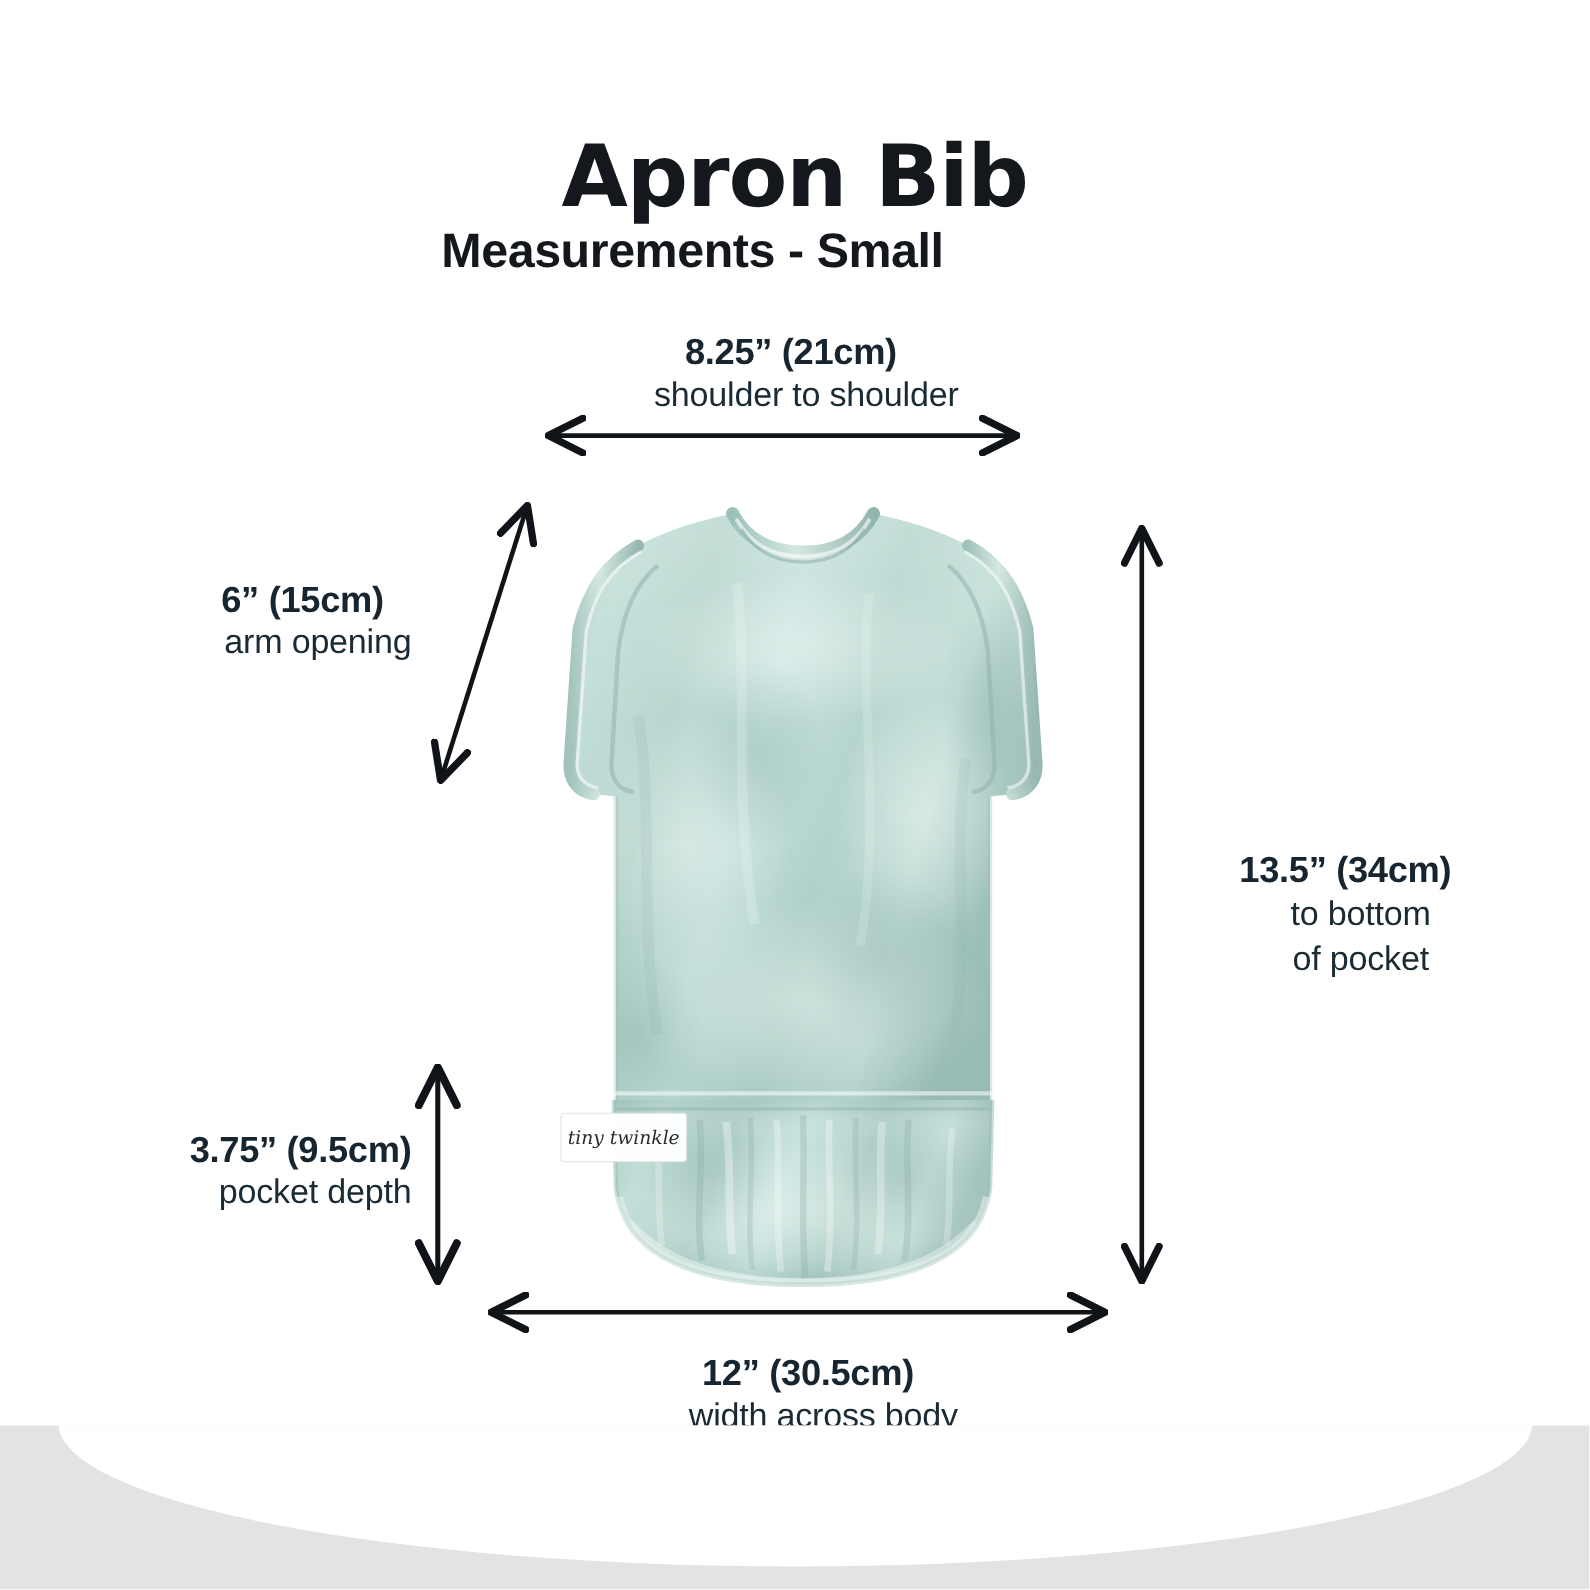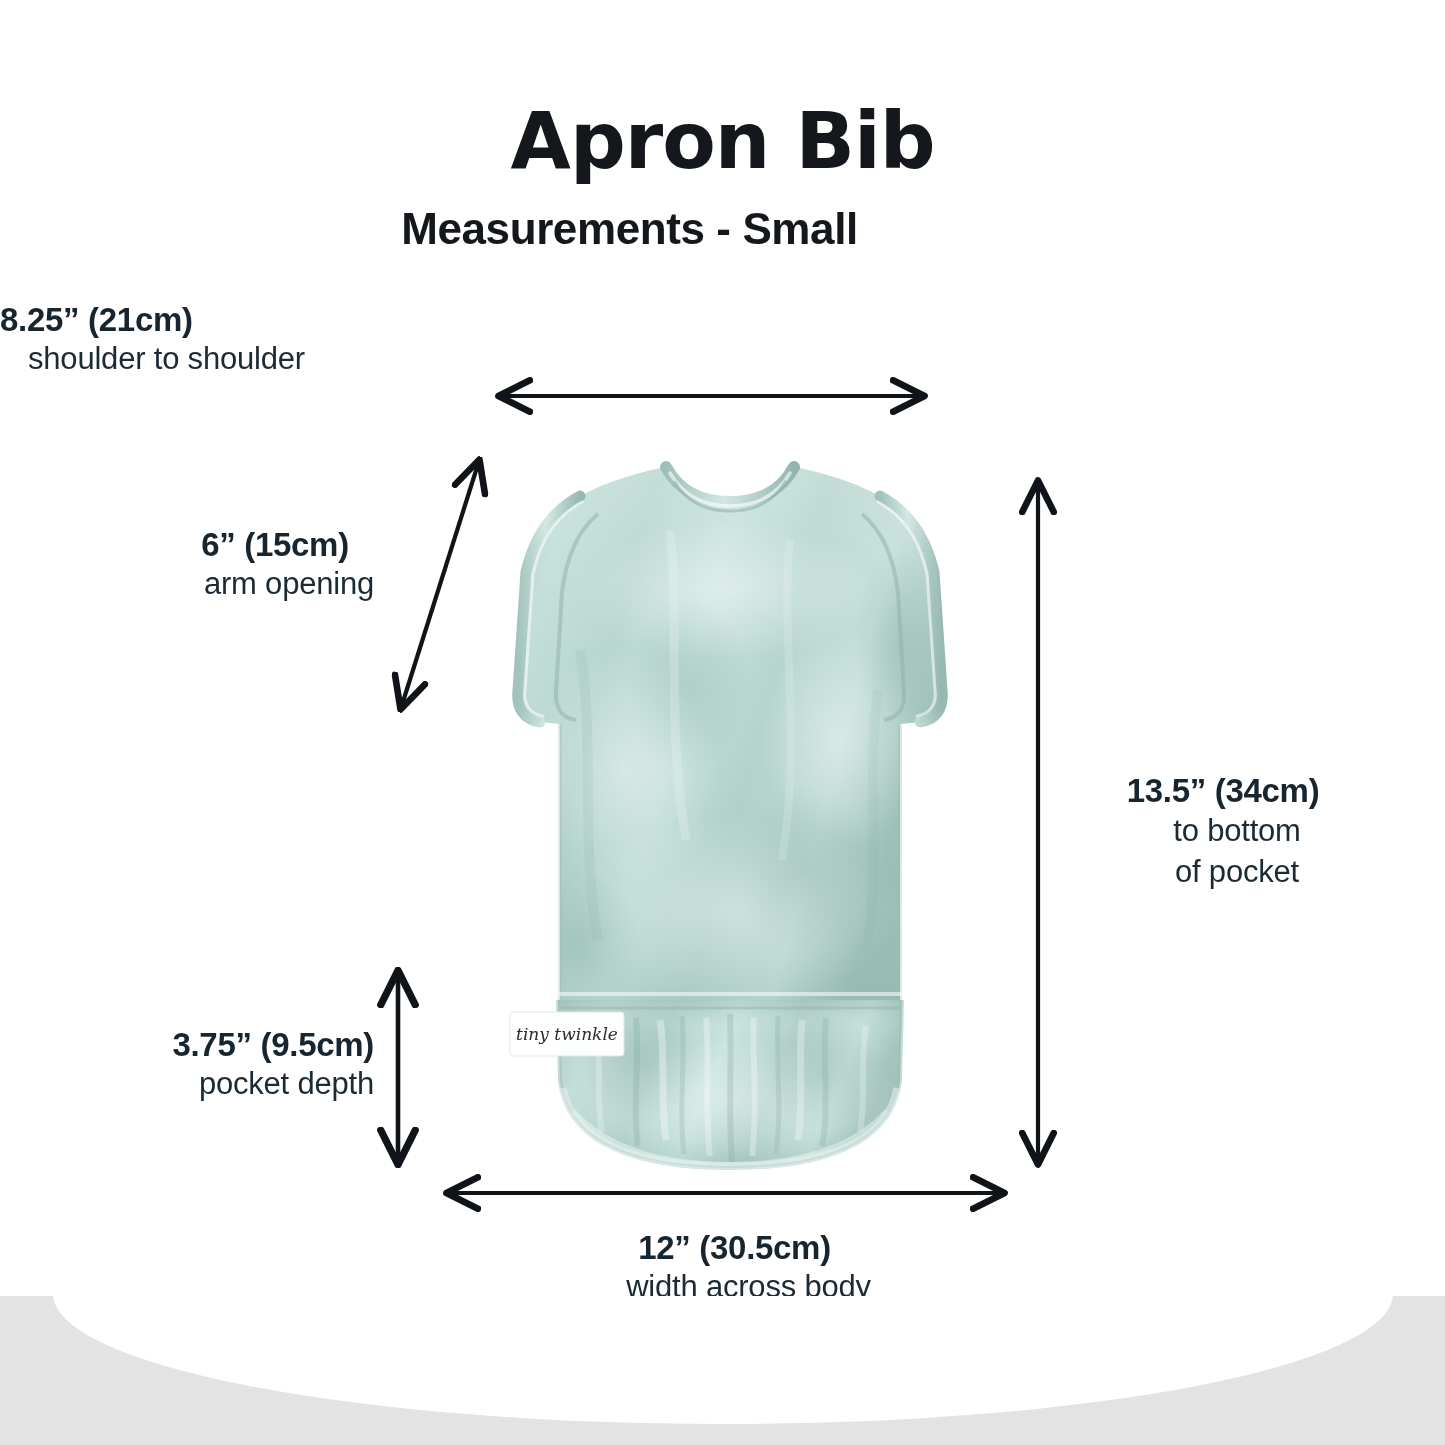--- a/index.html
+++ b/index.html
@@ -8,37 +8,37 @@
     background:#ffffff;
     font-family:"Liberation Sans", sans-serif;
     color:#17262f;
     overflow:hidden;
     position:relative;
   }
   #stage{position:absolute;inset:0;width:1445px;height:1445px;}
 
   
   .title{
-    position:absolute;left:0;top:96px;width:1445px;text-align:center;
+    position:absolute;left:0;top:116px;width:1445px;text-align:center;
     font-size:78px;font-weight:700;letter-spacing:-1px;
     color:#14181c;
     font-family:"DejaVu Sans", sans-serif;
   }
   .subtitle{
     position:absolute;left:0;top:204px;width:1259px;text-align:center;
     font-size:44px;font-weight:700;letter-spacing:-0.4px;
     color:#14181c;
   }
 
   
   .dim{position:absolute;}
   .dim .val{font-size:33px;font-weight:700;letter-spacing:-0.3px;line-height:1.22;color:#16252f;}
   .dim .desc{font-size:31px;font-weight:400;letter-spacing:-0.2px;line-height:1.22;color:#1b2b35;padding-left:28px;}
 
-  #dim-shoulder{left:0;top:300px;width:1438px;}
+  #dim-shoulder{left:0;top:300px;width:1438px;text-align:center;}
   #dim-arm{left:90px;top:525px;width:370px;text-align:center;}
   #dim-neck{left:1058px;top:730px;width:330px;text-align:center;margin-top:41px;}
   #dim-neck .desc{line-height:1.30;}
   #dim-pocket{left:44px;top:1025px;width:330px;text-align:right;}
   #dim-width{left:12px;top:1228px;width:1445px;text-align:center;}
 
   
   #vec{position:absolute;left:0;top:0;width:1445px;height:1445px;}
 
   

